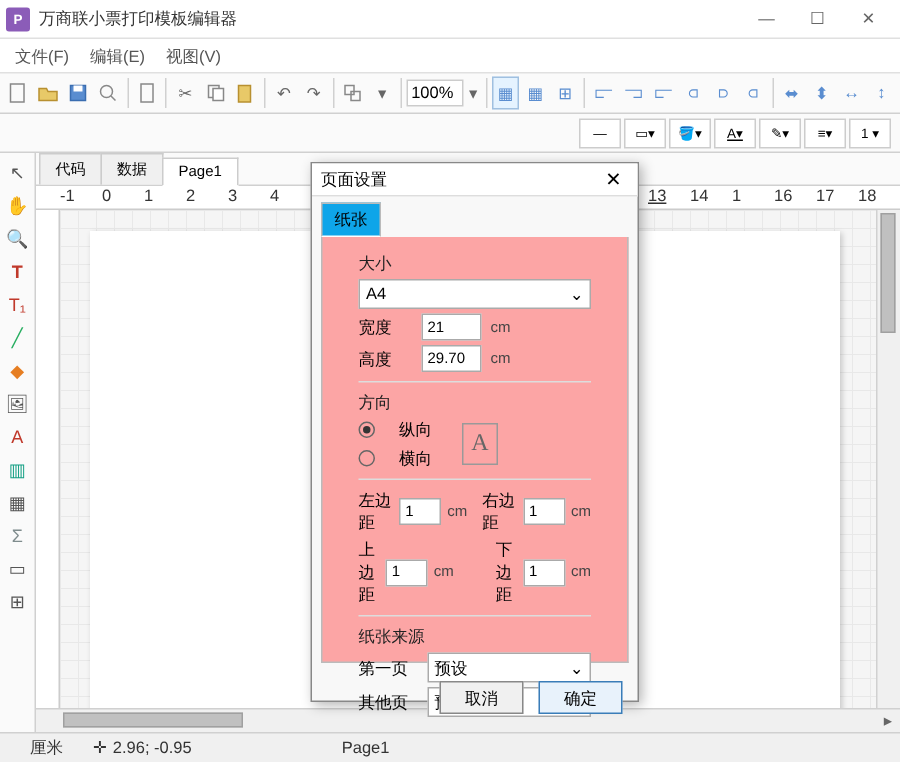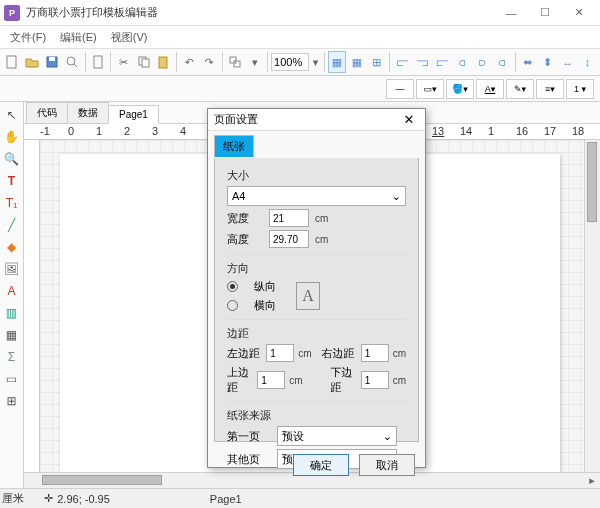--- a/index.html
+++ b/index.html
@@ -28,31 +28,31 @@
 .ruler-h{height:16px;background:#fff;border-bottom:1px solid #ccc;position:relative;font-size:8px;color:#333;display:flex;align-items:center;padding-left:26px;overflow:hidden}
 .ruler-num{position:absolute;top:1px}
 .canvas-wrap{flex:1;display:flex;overflow:hidden}
 .ruler-v{width:16px;background:#fff;border-right:1px solid #ccc}
 .canvas{flex:1;background:#f5f5f5;background-image:linear-gradient(#e8e8e8 1px,transparent 1px),linear-gradient(90deg,#e8e8e8 1px,transparent 1px);background-size:12px 12px;position:relative;overflow:hidden}
 .page{position:absolute;left:20px;top:14px;width:500px;height:400px;background:#fff;box-shadow:1px 1px 4px rgba(0,0,0,0.2)}
 .scrollbar-v{width:16px;background:#f0f0f0;border-left:1px solid #d0d0d0}
 .scrollbar-h{height:16px;background:#f0f0f0;border-top:1px solid #d0d0d0;display:flex}
 .sb-track{flex:1;position:relative}
 .sb-thumb{position:absolute;background:#c0c0c0;border:1px solid #a0a0a0}
-.statusbar{height:20px;background:#f0f0f0;border-top:1px solid #d0d0d0;display:flex;align-items:center;padding:0 2px;font-size:10px;color:#333;gap:20px}
+.statusbar{height:20px;background:#f0f0f0;border-top:1px solid #d0d0d0;display:flex;align-items:center;padding:0 20px;font-size:10px;color:#333;gap:20px}
 .status-seg{display:flex;align-items:center;gap:4px}
 
 .dialog{position:absolute;left:207px;top:108px;width:219px;height:360px;background:#f8f8f8;border:1px solid #888;box-shadow:2px 2px 8px rgba(0,0,0,0.3);z-index:100}
 .dlg-title{height:22px;background:#fff;display:flex;align-items:center;padding:0 6px;border-bottom:1px solid #ddd}
 .dlg-title span{flex:1;font-size:11px}
 .dlg-close{width:20px;height:18px;display:flex;align-items:center;justify-content:center;cursor:pointer;font-size:13px}
 .dlg-tabs{display:flex;padding:4px 6px 0 6px}
 .dlg-tab{padding:3px 8px;border:1px solid #bbb;background:#eee;cursor:pointer;font-size:11px;margin-right:-1px}
 .dlg-tab.active{background:#0ea5e9;border-bottom-color:#fff;position:relative;z-index:1}
-.dlg-body{padding:6px 12px;background:#e5e5e5;margin:0 6px 6px 6px;border:1px solid #bbb;border-top:none;height:284px}
+.dlg-body{padding:6px 24px;background:#fca5a5;margin:0 6px 6px 6px;border:1px solid #bbb;border-top:none;height:284px}
 .dlg-section-title{font-size:11px;margin:4px 0 3px 0;color:#222}
 .dlg-select{width:100%;height:20px;border:1px solid #aaa;background:#fff;padding:0 4px;display:flex;align-items:center;justify-content:space-between;cursor:pointer}
 .dlg-row{display:flex;align-items:center;gap:6px;margin:3px 0}
 .dlg-label{width:36px;font-size:11px}
 .dlg-input{width:40px;height:18px;border:1px solid #aaa;background:#fff;padding:0 3px;font-size:10px}
 .dlg-unit{font-size:10px;color:#444}
 .dlg-hr{border:none;border-top:1px solid #ddd;margin:6px 0}
 .dlg-radio{display:flex;align-items:center;gap:16px;cursor:pointer}
 .radio-dot{width:11px;height:11px;border:1px solid #666;border-radius:50%;display:flex;align-items:center;justify-content:center}
 .radio-dot.checked::after{content:"";width:5px;height:5px;background:#333;border-radius:50%}
@@ -278,21 +278,20 @@
             <span>纵向</span>
           </label>
         <label class="dlg-radio">
             <span class="radio-dot"></span>
             <span>横向</span>
           </label>
       </div>
       <div class="orient-icon">A</div>
     </div>
     <hr class="dlg-hr">
-    <div class="dlg-section-title">边距</div>
     <div class="margin-row">
       <div class="dlg-label">左边距</div>
       <input class="dlg-input" value="1" style="">
       <div class="dlg-unit">cm</div>
       <div class="dlg-label" style="margin-left:6px">右边距</div>
       <input class="dlg-input" value="1" style="">
       <div class="dlg-unit">cm</div>
     </div>
     <div class="margin-row">
       <div class="dlg-label">上边距</div>
@@ -313,16 +312,16 @@
     </div>
     <div class="dlg-row">
       <div class="dlg-label" style="width:44px">其他页</div>
       <div class="dlg-select" style="width:120px">
           <span>预设</span>
           <span>⌄</span>
         </div>
     </div>
   </div>
   <div class="dlg-buttons">
+    <div class="dlg-btn">取消</div>
     <div class="dlg-btn primary">确定</div>
-    <div class="dlg-btn">取消</div>
   </div>
 </div>
 
 </body></html>

